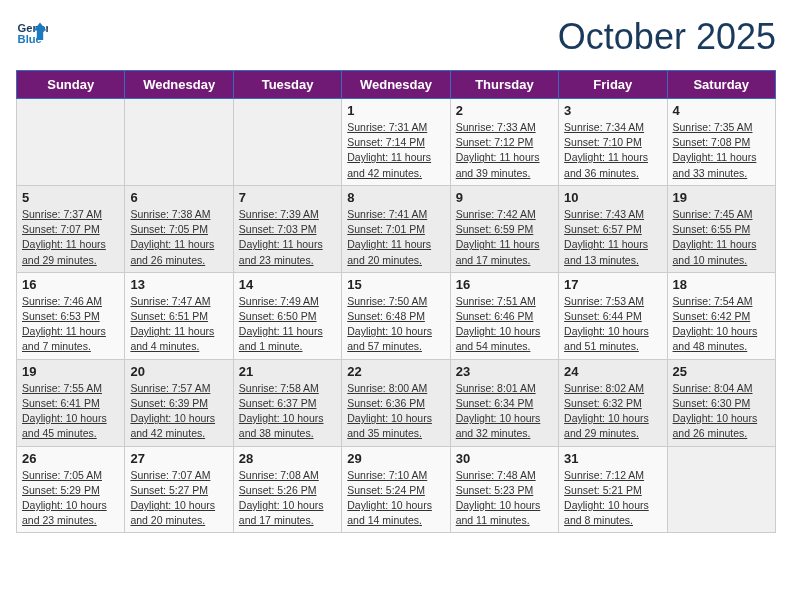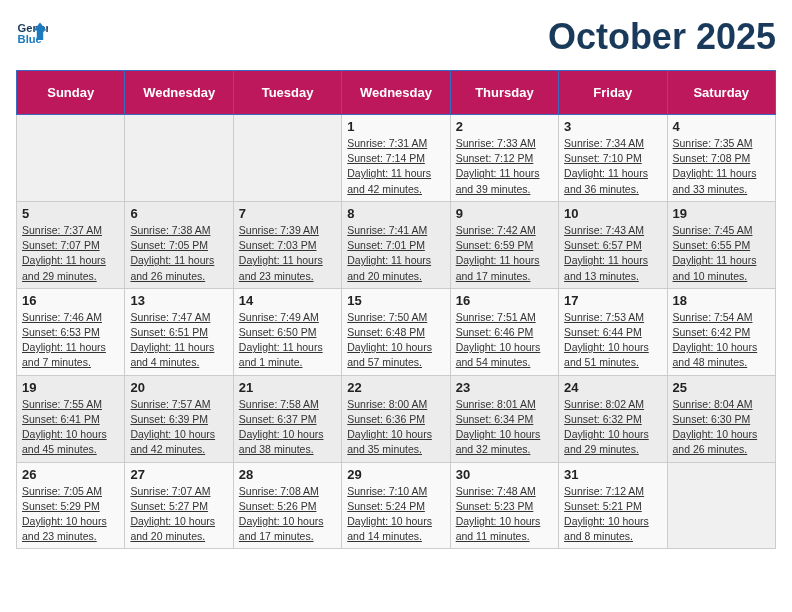--- a/index.html
+++ b/index.html
@@ -22,38 +22,38 @@
       gap: 4px;
     }
     .logo-icon {
       width: 32px;
       height: 32px;
     }
     .title-area { text-align: right; }
     .month-title {
       font-size: 36px;
       color: #1a3a5c;
-      font-weight: bold;
+      font-weight: normal;
       text-align: right;
     }
     .subtitle {
       font-size: 15px;
       color: #444;
     }
     .calendar {
       width: 100%;
       border-collapse: collapse;
       border: 1px solid #ccc;
     }
     .calendar th {
-      background: #be185d;
+      background: #701a75;
       color: #fff;
       font-size: 13px;
       font-weight: bold;
-      padding: 14px 4px;
+      padding: 6px 4px;
       text-align: center;
       border: 1px solid #3a6abf;
     }
     .calendar td {
       vertical-align: top;
       border: 1px solid #ccc;
       padding: 4px 5px;
       min-width: 104px;
       min-height: 80px;
       background: #fff;

